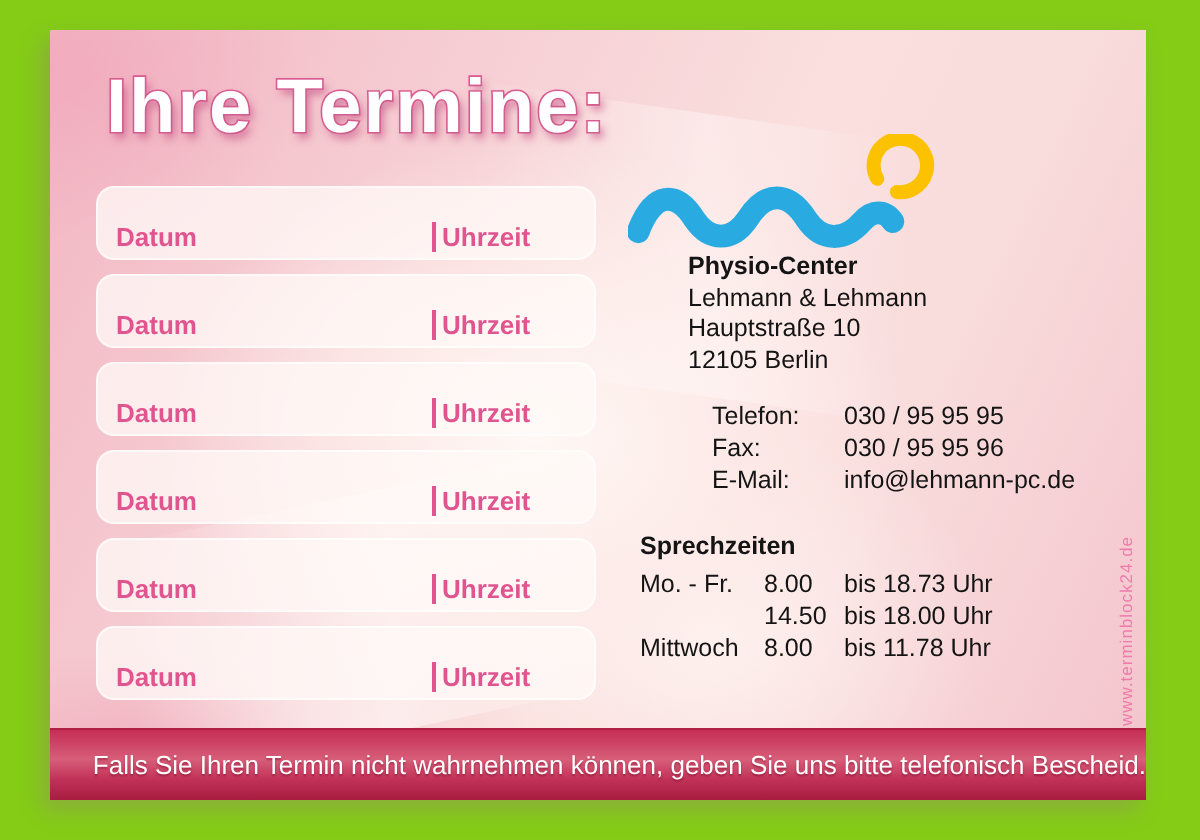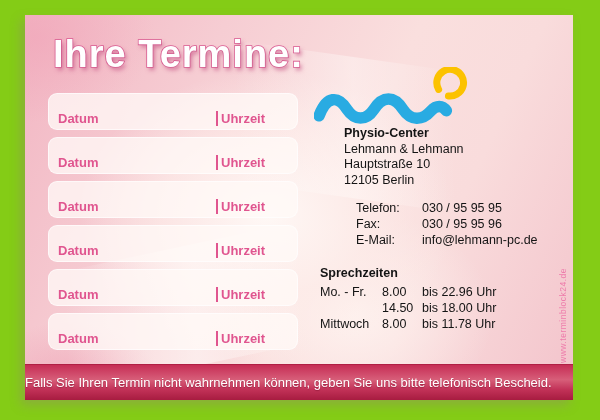--- a/index.html
+++ b/index.html
@@ -66,21 +66,21 @@
   .website {
     position:absolute; right:5px; top:228px; height:120px;
     writing-mode:vertical-rl; transform:rotate(180deg);
     font-size:8.5px; letter-spacing:0.5px; color:#ee7cab;
   }
 
   .footer {
     position:absolute; left:0; right:0; bottom:0; height:36px;
     background:linear-gradient(180deg, #c62d55 0%, #d75e79 42%, #c23258 70%, #a71c40 100%);
     border-top:1px solid #b01f44;
-    display:flex; align-items:center; justify-content:flex-start;
+    display:flex; align-items:center; justify-content:flex-end;
   }
   .footer-text { color:#ffffff; font-size:13px; text-shadow:0 1px 1px rgba(120,10,40,0.5); }
 </style>
 </head>
 <body>
 
 <div class="page">
   <div class="card">
     <div class="petal1"></div>
     <div class="petal2"></div>
@@ -169,21 +169,21 @@
         <span class="tel-label">E-Mail:</span>
         <span>info@lehmann-pc.de</span>
       </div>
     </div>
 
     <div class="hours">
       <div class="hours-heading">Sprechzeiten</div>
       <div class="hours-row">
         <span class="hours-day">Mo. - Fr.</span>
         <span class="hours-from">8.00</span>
-        <span>bis 22.96 Uhr</span>
+        <span>bis 18.73 Uhr</span>
       </div>
       <div class="hours-row">
         <span class="hours-day"></span>
         <span class="hours-from">14.50</span>
         <span>bis 18.00 Uhr</span>
       </div>
       <div class="hours-row">
         <span class="hours-day">Mittwoch</span>
         <span class="hours-from">8.00</span>
         <span>bis 11.78 Uhr</span>

